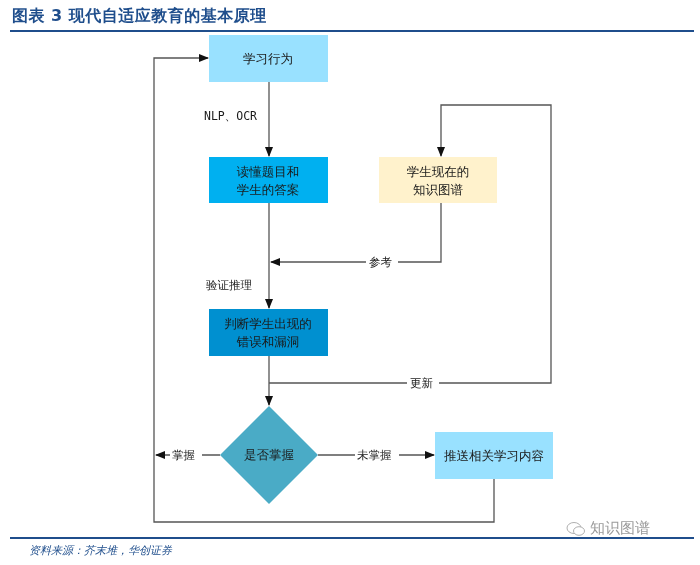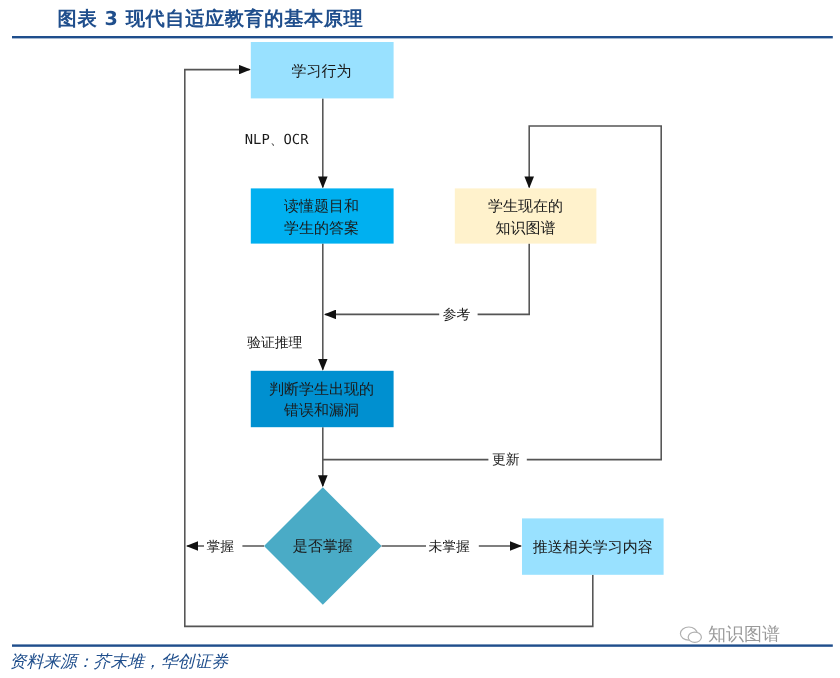--- a/index.html
+++ b/index.html
@@ -1,22 +1,22 @@
 <!DOCTYPE html>
 <html><head>
   <meta charset="utf-8">
   <style>
     html, body { margin: 0; padding: 0; background: #ffffff; }
     body { width: 700px; height: 565px; position: relative; overflow: hidden;
            font-family: "DejaVu Serif", "Liberation Serif", serif; }
     .title { position: absolute; left: 12px; top: 6px; font-size: 16px; font-weight: bold;
-             color: #1f4e8c; font-family: "DejaVu Sans", "Liberation Sans", sans-serif; letter-spacing: 0.5px; margin-left: 36px; }
+             color: #1f4e8c; font-family: "DejaVu Sans", "Liberation Sans", sans-serif; letter-spacing: 0.5px; }
     .rule-top { position: absolute; left: 10px; top: 30px; width: 684px; height: 2px; background: #1f4e8c; }
     .rule-bottom { position: absolute; left: 10px; top: 537px; width: 684px; height: 2px; background: #1f4e8c; }
-    .source { position: absolute; left: 8px; top: 543px; font-size: 14px; color: #1f4e8c; font-style: italic; }
+    .source { position: absolute; left: 29px; top: 543px; font-size: 11px; color: #1f4e8c; font-style: italic; }
     .watermark { position: absolute; left: 566px; top: 519px; font-size: 15px; color: #9a9a9a;
                  font-family: "DejaVu Sans", "Liberation Sans", sans-serif; display: flex; align-items: center; gap: 4px; }
     .wm-icon { width: 20px; height: 16px; }
     svg.diagram { position: absolute; left: 0; top: 0; }
     .node-text { font-size: 12.5px; fill: #1a1a1a; font-family: "DejaVu Serif", "Liberation Serif", serif; }
     .edge-label { font-size: 11.5px; fill: #1a1a1a; font-family: "DejaVu Serif", "Liberation Serif", serif; }
     .edge-label-mono { font-size: 11.5px; fill: #1a1a1a; font-family: "DejaVu Sans Mono", "Liberation Mono", monospace; }
   </style>
 </head>
 <body>

